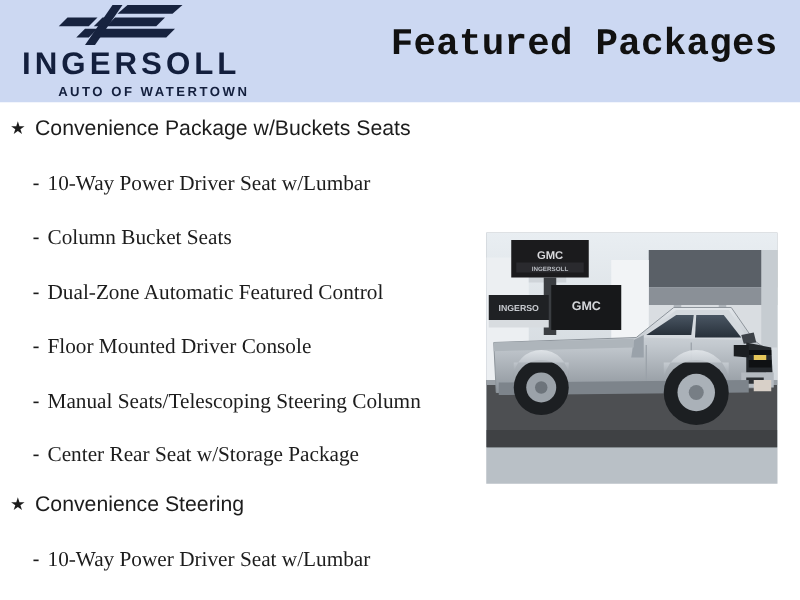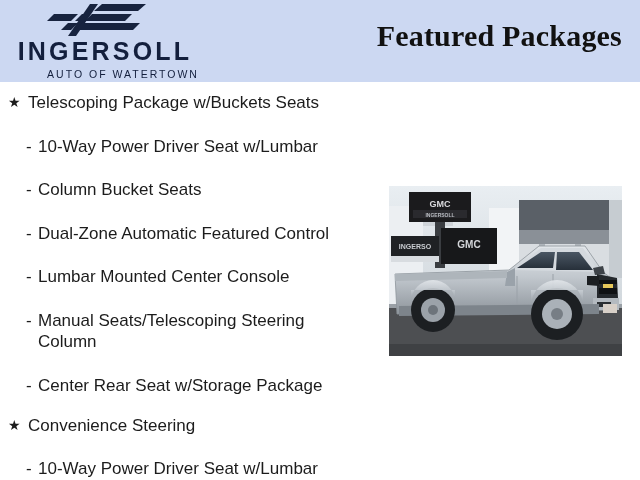--- a/index.html
+++ b/index.html
@@ -44,35 +44,35 @@
     font-weight: bold;
     font-size: 25px;
     letter-spacing: 3.2px;
     color: #131f3d;
     line-height: 1;
     margin-top: -1px;
     white-space: nowrap;
   }
   .brand-tagline {
     font-family: "Liberation Sans", sans-serif;
-    font-weight: normal;
+    font-weight: bold;
     font-size: 10.5px;
     letter-spacing: 2.0px;
     color: #131f3d;
     line-height: 1;
     margin-top: 5px;
     white-space: nowrap;
     padding-left: 36px;
   }
 
   .header-title {
     position: absolute;
     right: 18px;
     top: 19px;
-    font-family: Liberation Serif, serif;
+    font-family: Liberation Mono, monospace;
     font-weight: bold;
     font-size: 30px;
     color: #111111;
     letter-spacing: 0.2px;
     white-space: nowrap;
   }
 
   
   .content {
     position: absolute;
@@ -119,29 +119,30 @@
     width: 340px;
   }
   .sub-dash {
     position: absolute;
     left: 26px;
     top: 0;
   }
   .sub-text {
     display: block;
     padding-left: 12px;
+    font-family: Liberation Serif, serif;
   }
 
   
   .photo {
     position: absolute;
     left: 389px;
     top: 104px;
     width: 233px;
-    height: 170px;
+    height: 201px;
     overflow: hidden;
     background: #b9c0c6;
   }
   .photo svg { display: block; }
 </style>
 </head>
 <body>
 
 <div class="header">
 
@@ -163,38 +164,38 @@
 
   <div class="header-title">Featured Packages</div>
 </div>
 
 <div class="content">
 
   <div class="feature-list">
 
     <div class="pkg-item">
       <span class="pkg-bullet">★</span>
-      <span class="pkg-label">Telescoping Package w/Buckets Seats</span>
+      <span class="pkg-label">Convenience Package w/Buckets Seats</span>
     </div>
 
     <div class="sub-item">
       <span class="sub-dash">-</span>
       <span class="sub-text">10-Way Power Driver Seat w/Lumbar</span>
     </div>
     <div class="sub-item">
       <span class="sub-dash">-</span>
       <span class="sub-text">Column Bucket Seats</span>
     </div>
     <div class="sub-item">
       <span class="sub-dash">-</span>
       <span class="sub-text">Dual-Zone Automatic Featured Control</span>
     </div>
     <div class="sub-item">
       <span class="sub-dash">-</span>
-      <span class="sub-text">Lumbar Mounted Center Console</span>
+      <span class="sub-text">Floor Mounted Driver Console</span>
     </div>
     <div class="sub-item">
       <span class="sub-dash">-</span>
       <span class="sub-text">Manual Seats/Telescoping Steering Column</span>
     </div>
     <div class="sub-item">
       <span class="sub-dash">-</span>
       <span class="sub-text">Center Rear Seat w/Storage Package</span>
     </div>
 

